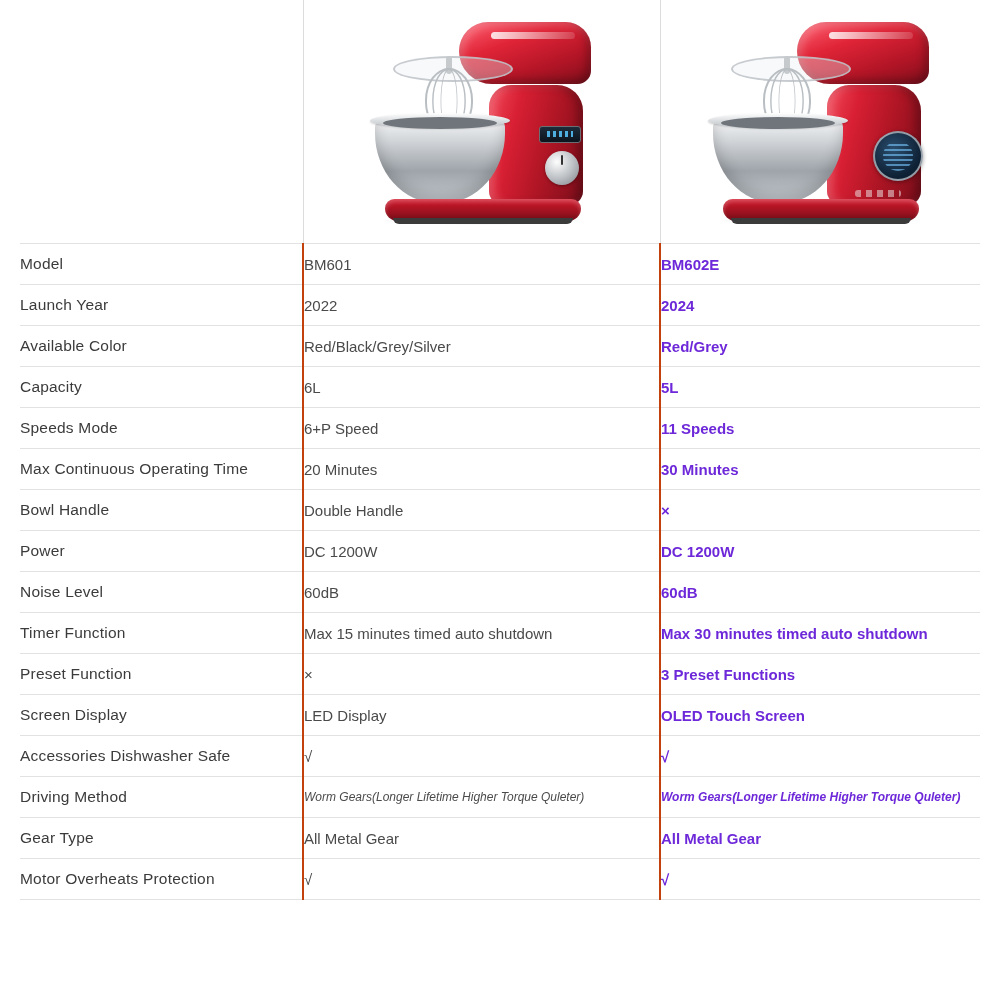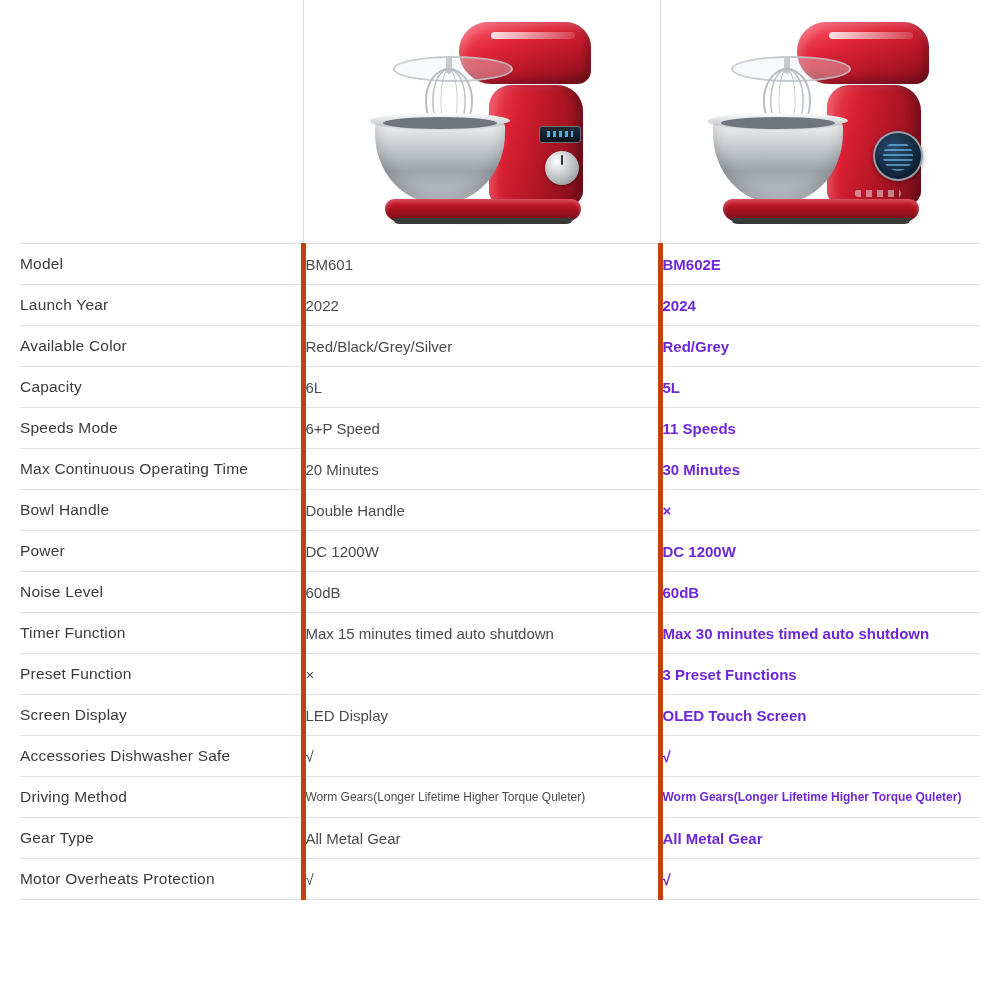--- a/index.html
+++ b/index.html
@@ -47,29 +47,30 @@
     padding-left: 18px;
     font-size: 15.5px;
     color: #3b3b3b;
     letter-spacing: .2px;
     height: 40px;
   }
   .val-cell {
     padding-left: 16px;
     font-size: 15px;
     color: #4a4a4a;
-    border-left: 5px solid #c2410c;
+    border-left: 2px solid #c2410c;
     height: 40px;
   }
   .val-cell.b {
     font-weight: bold;
     color: #6d28d9;
   }
   .small {
     font-size: 12px;
+    font-style: italic;
   }
   .check { font-size: 15px; }
   .cross { font-size: 15px; }
 
   
   .imgwrap {
     position: relative;
     width: 100%;
     height: 243px;
   }

